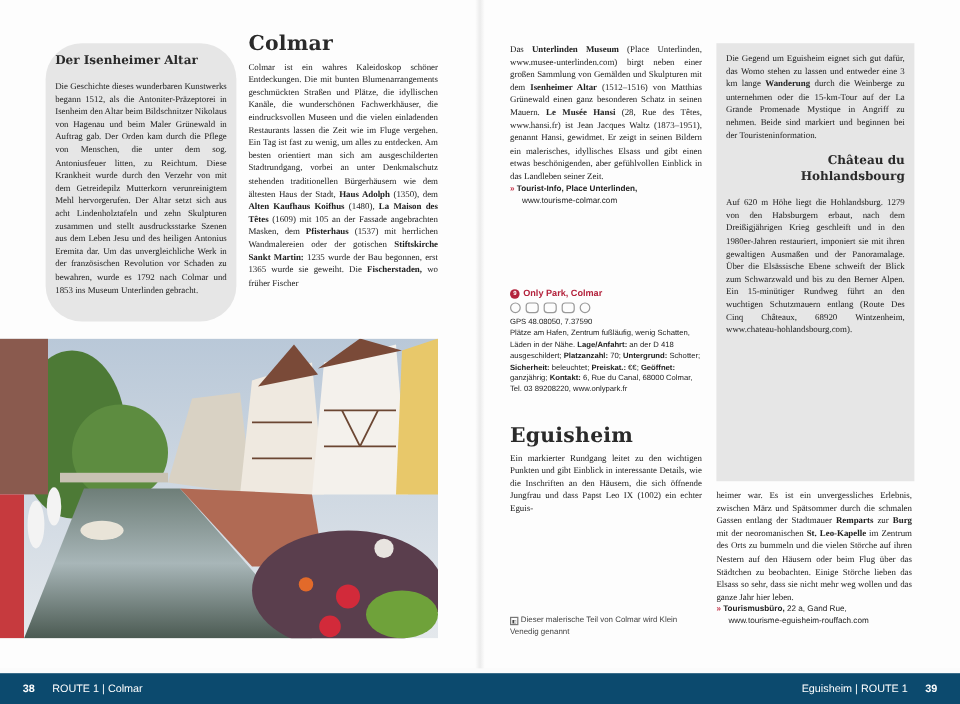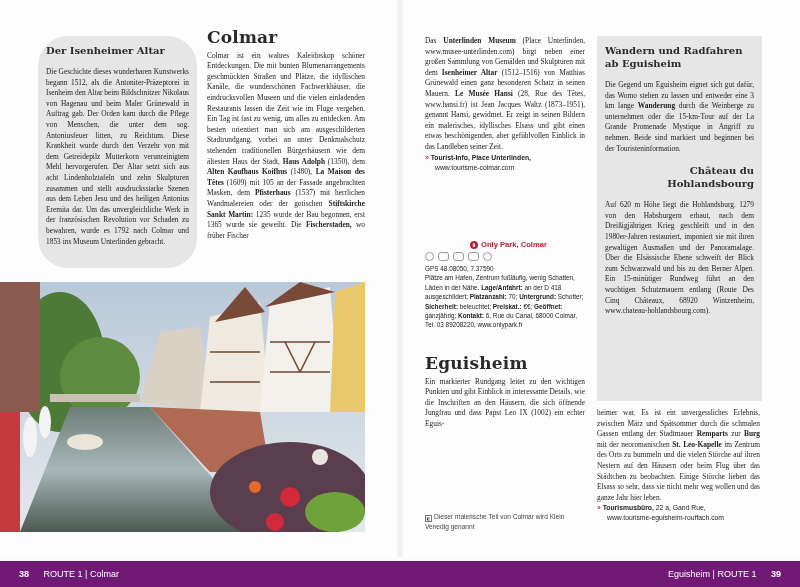--- a/index.html
+++ b/index.html
@@ -23,32 +23,32 @@
   .col b { font-weight: bold; }
 
   h2.section { font-family: "DejaVu Serif", serif; font-weight: bold; font-size: 17px; color: #2a2a2a; letter-spacing: 0.2px; }
 
   .info { font-family: "Liberation Sans", "DejaVu Sans", sans-serif; font-size: 6.8px; line-height: 10px; }
   .info .arrow { color: #c4344a; font-weight: bold; }
   .info b { font-weight: bold; }
   .info .link { padding-left: 10px; display: block; }
 
   .camp { position: absolute; font-family: "Liberation Sans", "DejaVu Sans", sans-serif; }
-  .camp-title { font-size: 7.6px; font-weight: bold; color: #b3223c; display: flex; align-items: center; gap: 3px; margin-left: 45px; }
+  .camp-title { font-size: 7.6px; font-weight: bold; color: #b3223c; display: flex; align-items: center; gap: 3px; }
   .pin { width: 8px; height: 8px; border-radius: 50%; background: #b3223c; display: inline-flex; align-items: center; justify-content: center; color: #fff; font-size: 5px; }
   .icons { display: flex; gap: 4px; margin: 3px 0 3px 0; }
   .icons span { width: 11px; height: 9px; border: 1px solid #999; border-radius: 3px; display: inline-block; }
   .camp-body { font-size: 6.4px; line-height: 9.4px; color: #222; }
   .camp-body b { font-weight: bold; }
 
   .photo { position: absolute; left: 0; top: 282px; width: 365px; height: 250px; overflow: hidden; }
   .caption { position: absolute; left: 425px; top: 512px; font-family: "Liberation Sans", sans-serif; font-size: 6.6px; line-height: 9.6px; color: #444; }
   .caption .cap-icon { display: inline-block; width: 7px; height: 7px; border: 1px solid #777; font-size: 4px; line-height: 5px; text-align: center; margin-right: 2px; vertical-align: -1px; }
 
-  .footer { position: absolute; left: 0; top: 561px; width: 800px; height: 26px; background: #701a75; font-family: "Liberation Sans", "DejaVu Sans", sans-serif; color: #fff; font-size: 9px; }
+  .footer { position: absolute; left: 0; top: 561px; width: 800px; height: 26px; background: #0c4a6e; font-family: "Liberation Sans", "DejaVu Sans", sans-serif; color: #fff; font-size: 9px; }
   .footer .left { position: absolute; left: 19px; top: 8px; }
   .footer .right { position: absolute; right: 19px; top: 8px; }
   .footer .num { font-weight: bold; }
   .footer .gap { display: inline-block; width: 12px; }
 </style>
 </head>
 <body>
 
 <div class="page page-left"></div>
 <div class="page page-right"></div>
@@ -147,21 +147,20 @@
 <div class="col" style="left:597px; top:408px; width:163px;">
   <p><span>heimer war. Es ist ein unvergessliches Erlebnis, zwischen März und Spätsommer durch die schmalen Gassen entlang der Stadtmauer </span><b>Remparts</b><span> zur </span><b>Burg</b><span> mit der neoromanischen </span><b>St. Leo-Kapelle</b><span> im Zentrum des Orts zu bummeln und die vielen Störche auf ihren Nestern auf den Häusern oder beim Flug über das Städtchen zu beobachten. Einige Störche lieben das Elsass so sehr, dass sie nicht mehr weg wollen und das ganze Jahr hier leben.</span></p>
   <div class="info" style="text-align:left;">
     <span class="arrow">»</span>
     <b>Tourismusbüro,</b><span> 22 a, Gand Rue,</span>
     <span class="link">www.tourisme-eguisheim-rouffach.com</span>
   </div>
 </div>
 
 <div class="box" style="left:597px; top:36px; width:165px; height:365px;">
-  <h3>Wandern und Radfahren ab Eguisheim</h3>
   <p><span>Die Gegend um Eguisheim eignet sich gut dafür, das Womo stehen zu lassen und entweder eine 3 km lange </span><b>Wanderung</b><span> durch die Weinberge zu unternehmen oder die 15-km-Tour auf der La Grande Promenade Mystique in Angriff zu nehmen. Beide sind markiert und beginnen bei der Touristeninformation.</span></p>
   <h3 class="mid">Château du Hohlandsbourg</h3>
   <p style="text-indent:0;">Auf 620 m Höhe liegt die Hohlandsburg. 1279 von den Habsburgern erbaut, nach dem Dreißigjährigen Krieg geschleift und in den 1980er-Jahren restauriert, imponiert sie mit ihren gewaltigen Ausmaßen und der Panoramalage. Über die Elsässische Ebene schweift der Blick zum Schwarzwald und bis zu den Berner Alpen. Ein 15-minütiger Rundweg führt an den wuchtigen Schutzmauern entlang (Route Des Cinq Châteaux, 68920 Wintzenheim, www.chateau-hohlandsbourg.com).</p>
 </div>
 
 <div class="caption" style="width:160px;">
   <span class="cap-icon">◧</span><span>Dieser malerische Teil von Colmar wird Klein Venedig genannt</span>
 </div>
 
 <div class="footer">

